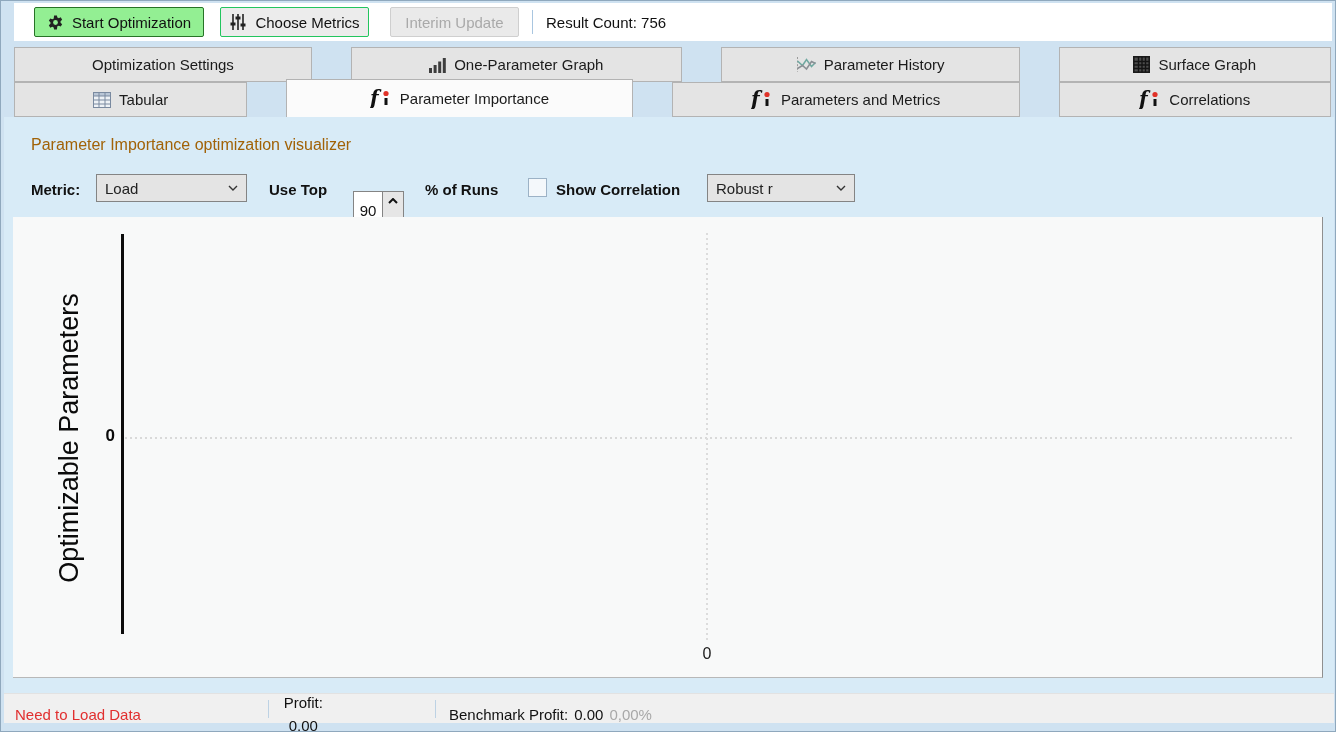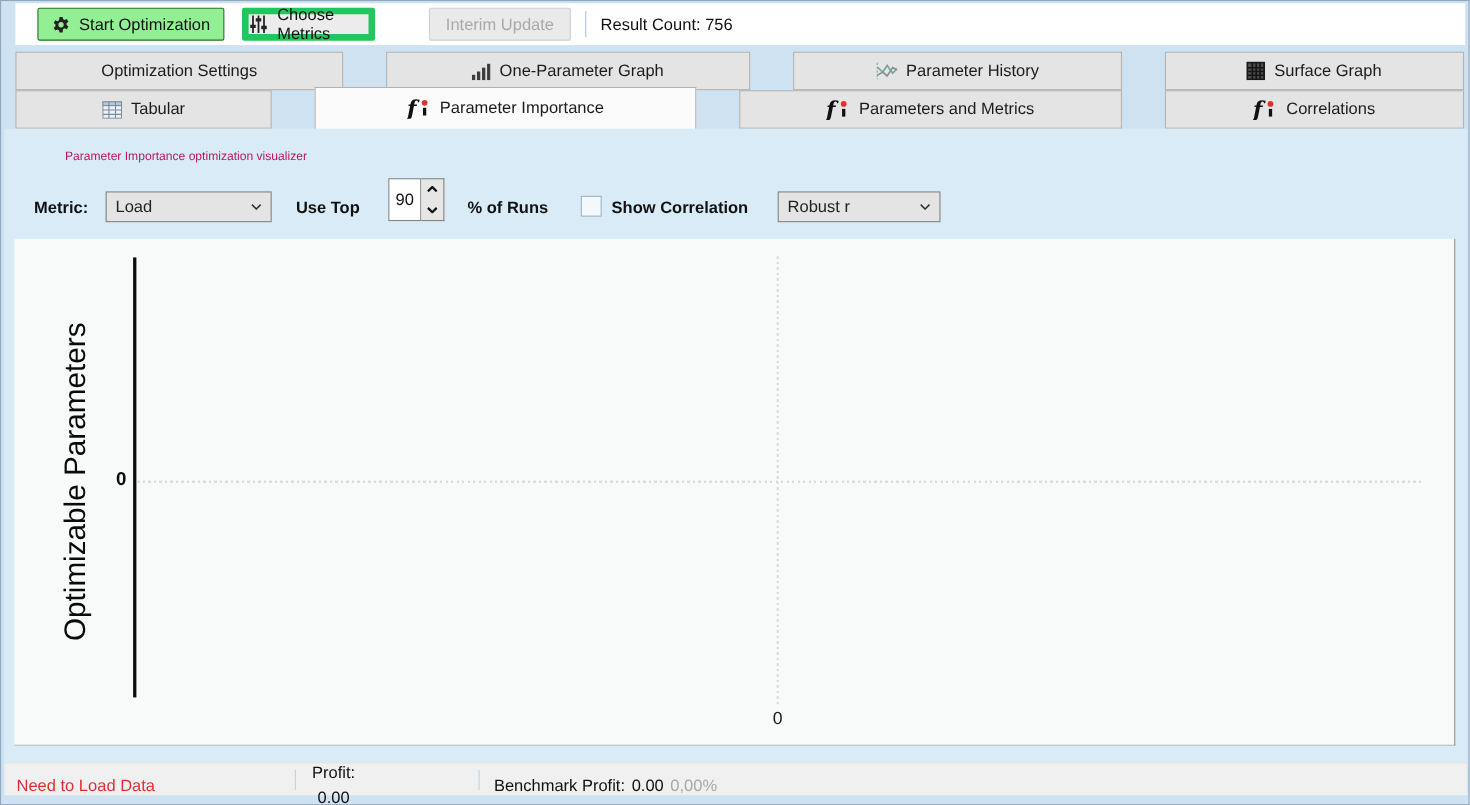--- a/index.html
+++ b/index.html
@@ -3,46 +3,46 @@
 <meta charset="utf-8">
 <style>
   html,body{margin:0;padding:0;}
   body{width:1336px;height:732px;overflow:hidden;font-family:"Liberation Sans",sans-serif;background:#cfe2f1;}
   .window{position:absolute;inset:0;background:#cfe2f1;border:1px solid #8fa8bd;box-sizing:border-box;}
 
   
   .toolbar{position:absolute;left:13px;top:2px;width:1318px;height:38px;background:#ffffff;}
   .btn{position:absolute;top:4px;height:30px;display:flex;align-items:center;justify-content:center;gap:8px;font-size:15px;color:#111;box-sizing:border-box;border-radius:2px;cursor:default;}
   .btn-start{left:20px;width:170px;background:#93ef93;border:1px solid #267326;}
-  .btn-choose{left:206px;width:121px;background:#ececec;border:6px solid #22c55e;}
+  .btn-choose{left:206px;width:149px;background:#ececec;border:1px solid #22c55e;}
   .btn-interim{left:376px;width:129px;background:#eaeaea;border:1px solid #cfcfcf;color:#a9a9a9;}
   .toolbar-sep{position:absolute;left:518px;top:7px;width:1px;height:24px;background:#a9c6e0;}
   .result-count{position:absolute;left:532px;top:0;height:38px;display:flex;align-items:center;font-size:15px;color:#111;}
 
   
   .tab-row{position:absolute;left:13px;width:1317px;height:35px;display:flex;gap:40px;}
   .row1{top:46px;}
   .row2{top:81px;}
   .tab{box-sizing:border-box;height:35px;background:#e4e4e4;border:1px solid #b3b3b3;display:flex;align-items:center;justify-content:center;gap:8px;font-size:15px;color:#1b1b1b;margin-left:-1px;}
   .tab:first-child{margin-left:0;}
   .tab.active{background:#fbfbfb;height:38px;margin-top:-3px;border-bottom:none;position:relative;z-index:4;}
   .tab-icon{display:flex;align-items:center;}
 
   
   .content{position:absolute;left:3px;top:116px;width:1330px;height:576px;background:#d8ebf7;}
-  .panel-title{position:absolute;left:27px;top:19px;font-size:11px;color:#be185d;margin-left:28px;}
+  .panel-title{position:absolute;left:27px;top:19px;font-size:16px;color:#a16207;}
   .lbl{font-weight:bold;font-size:15px;color:#111;position:absolute;top:64px;white-space:nowrap;}
   .metric-lbl{left:27px;}
   .usetop-lbl{left:265px;}
   .pct-lbl{left:421px;}
   .showcorr-lbl{left:552px;}
   .dd{position:absolute;top:57px;height:28px;background:#e4e4e4;border:1px solid #848484;box-sizing:border-box;display:flex;align-items:center;justify-content:space-between;padding:0 8px;font-size:15px;color:#222;}
   .dd-metric{left:92px;width:151px;}
   .dd-corr{left:703px;width:148px;}
-  .spinner{position:absolute;left:349px;top:45px;height:39px;display:flex;border-radius:11px;}
+  .spinner{position:absolute;left:349px;top:74px;height:39px;display:flex;border-radius:11px;}
   .spin-num{width:30px;background:#fff;border:1px solid #848484;display:flex;align-items:center;justify-content:center;font-size:15px;color:#111;box-sizing:border-box;}
   .spin-btns{width:21px;border:1px solid #848484;border-left:none;background:#e6e6e6;display:flex;flex-direction:column;box-sizing:border-box;}
   .spin-btn{flex:1;display:flex;align-items:center;justify-content:center;}
   .checkbox{position:absolute;left:524px;top:61px;width:19px;height:19px;background:#f4f8fb;border:1px solid #9cb2c6;box-sizing:border-box;}
 
   
   .chart{position:absolute;left:9px;top:100px;width:1310px;height:461px;background:#f8f9f9;border-right:1px solid #8f8f8f;border-bottom:1px solid #b8b8b8;box-sizing:border-box;}
   .ylabel{position:absolute;left:56px;top:221px;transform:translate(-50%,-50%) rotate(-90deg);font-size:27px;color:#0a0a0a;white-space:nowrap;}
   .yaxis{position:absolute;left:108px;top:17px;width:3px;height:400px;background:#0c0c0c;}
   .ytick0{position:absolute;left:76px;top:209px;width:26px;text-align:right;font-weight:bold;font-size:17px;color:#0a0a0a;}

